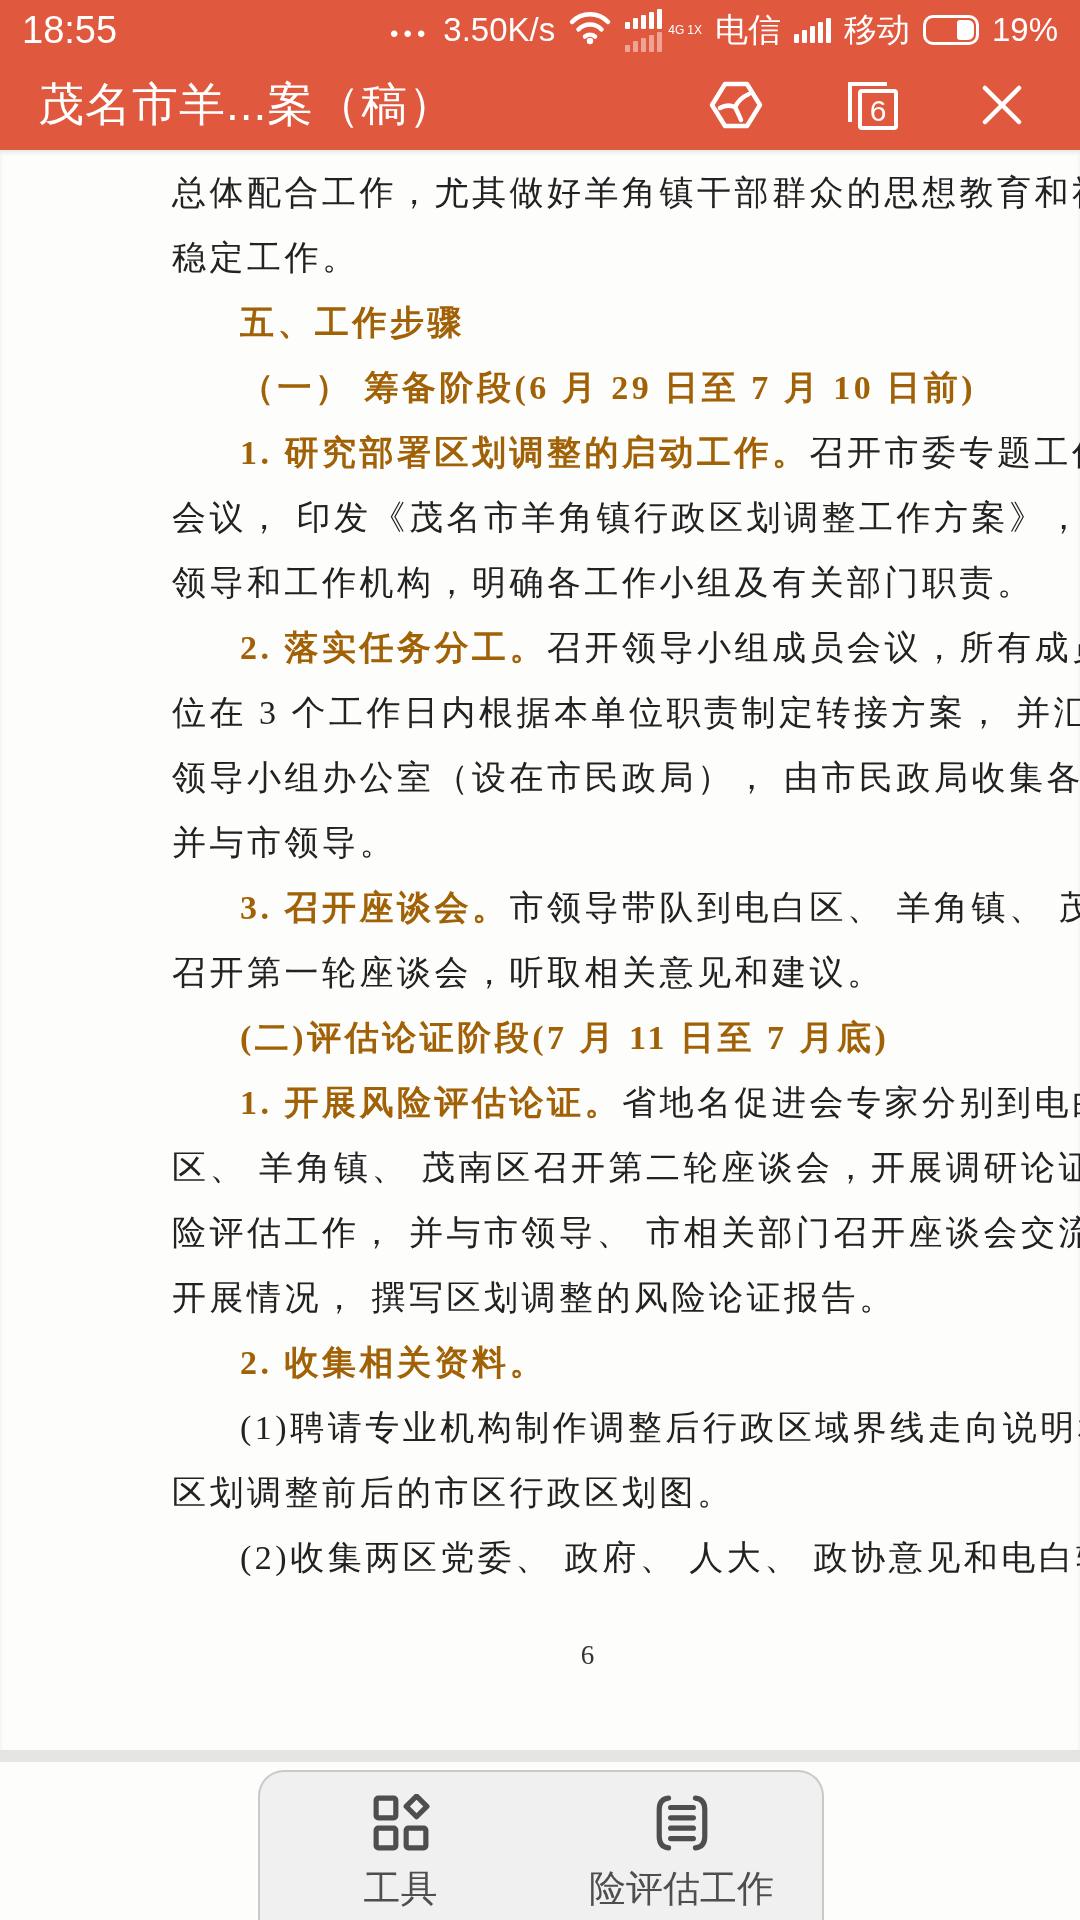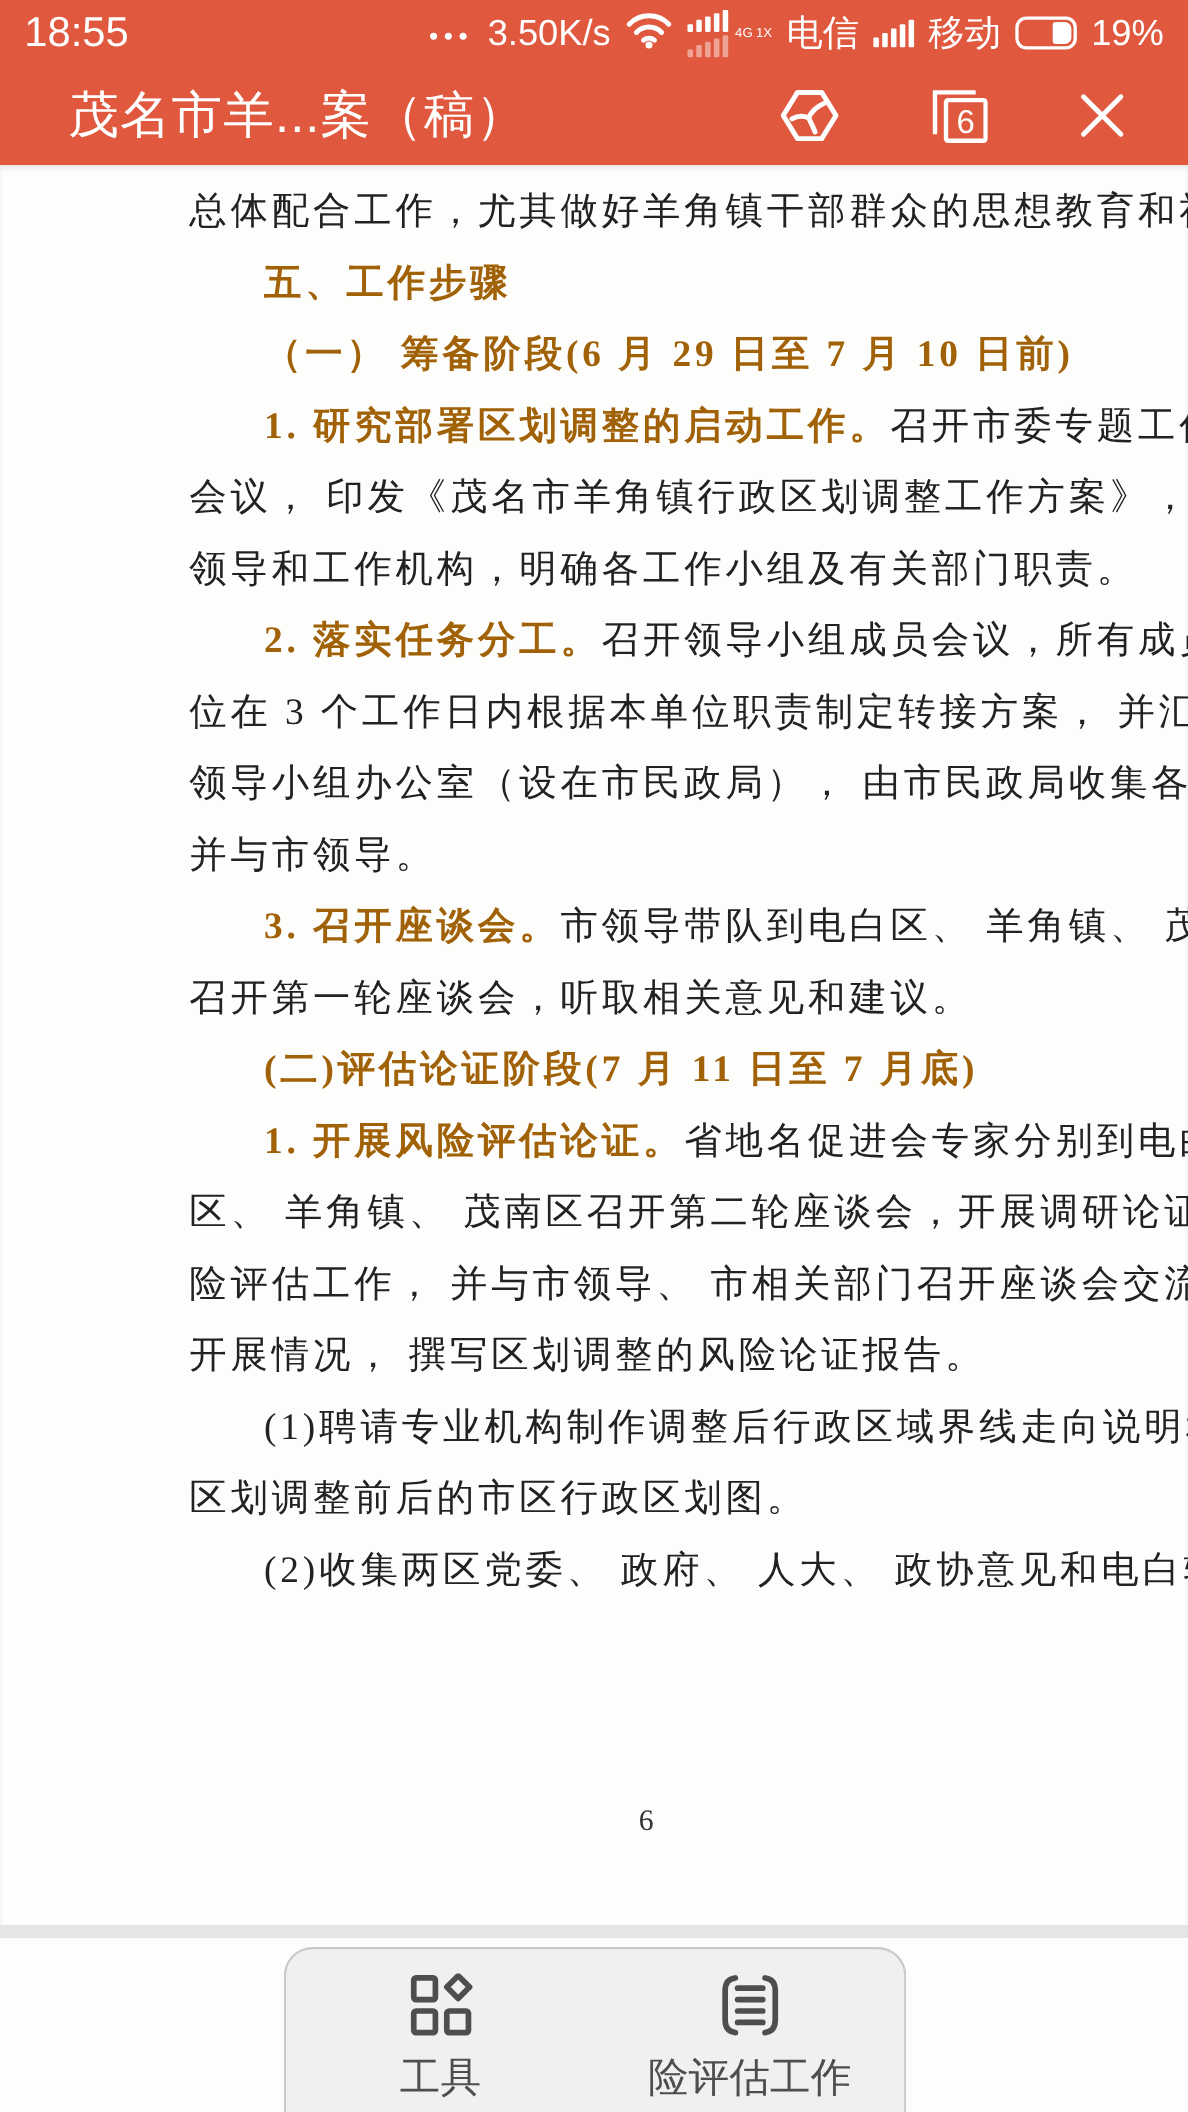--- a/index.html
+++ b/index.html
@@ -27,21 +27,21 @@
   .bars.big i:nth-child(1){height:9px}.bars.big i:nth-child(2){height:13px}
   .bars.big i:nth-child(3){height:17px}.bars.big i:nth-child(4){height:21px}
   .bars.big i:nth-child(5){height:25px}
   .sim1{display:flex;align-items:center;gap:6px;}
   .sim1 .stack{display:flex;flex-direction:column;gap:3px;}
   .sim1 .faded i{opacity:.45;}
   .techcol{display:flex;flex-direction:row;line-height:1;font-size:12px;gap:3px;}
   .battery{width:56px;height:30px;border:3px solid #fff;border-radius:10px;position:relative;box-sizing:border-box;}
   .battery .fill{position:absolute;top:2px;bottom:2px;right:2px;width:17px;background:#fff;border-radius:3px 6px 6px 3px;}
 
-  .titlebar{height:90px;display:flex;align-items:center;padding:0 56px 0 38px;box-sizing:border-box;margin-left:24px;}
+  .titlebar{height:90px;display:flex;align-items:center;padding:0 56px 0 38px;box-sizing:border-box;}
   .doc-title{font-size:46px;letter-spacing:1px;white-space:nowrap;}
   .tb-spacer{flex:1;}
   .tb-icons{display:flex;align-items:center;gap:82px;}
   .tb-icons svg{display:block;}
 
   
   .page{
     position:absolute;top:150px;left:0;width:1080px;height:1600px;background:var(--page-bg);
     overflow:hidden;box-sizing:border-box;padding:10px 0 0 172px;
     font-family:"Liberation Serif","DejaVu Serif",serif;color:var(--doc-text);
@@ -150,36 +150,38 @@
           <line x1="39" y1="5" x2="5" y2="39"></line>
         </svg>
       </span>
     </div>
   </div>
 </div>
 
 <div class="page">
   <div>
       <div class="line c"><span>总体配合工作，尤其做好羊角镇干部群众的思想教育和社会</span></div>
+      <div class="line c"><span>稳定工作。</span></div>
       <div class="line p"><b>五、工作步骤</b></div>
       <div class="line p"><b>（一） 筹备阶段(6 月 29 日至 7 月 10 日前)</b></div>
       <div class="line p"><b>1. 研究部署区划调整的启动工作。</b><span>召开市委专题工作</span></div>
       <div class="line c"><span>会议， 印发《茂名市羊角镇行政区划调整工作方案》， 成立</span></div>
       <div class="line c"><span>领导和工作机构，明确各工作小组及有关部门职责。</span></div>
       <div class="line p"><b>2. 落实任务分工。</b><span>召开领导小组成员会议，所有成员单</span></div>
       <div class="line c"><span>位在 3 个工作日内根据本单位职责制定转接方案， 并汇总到</span></div>
       <div class="line c"><span>领导小组办公室（设在市民政局）， 由市民政局收集各单位</span></div>
       <div class="line c"><span>并与市领导。</span></div>
       <div class="line p"><b>3. 召开座谈会。</b><span>市领导带队到电白区、 羊角镇、 茂南区</span></div>
       <div class="line c"><span>召开第一轮座谈会，听取相关意见和建议。</span></div>
       <div class="line p"><b>(二)评估论证阶段(7 月 11 日至 7 月底)</b></div>
       <div class="line p"><b>1. 开展风险评估论证。</b><span>省地名促进会专家分别到电白</span></div>
       <div class="line c"><span>区、 羊角镇、 茂南区召开第二轮座谈会，开展调研论证、 风</span></div>
       <div class="line c"><span>险评估工作， 并与市领导、 市相关部门召开座谈会交流工作</span></div>
       <div class="line c"><span>开展情况， 撰写区划调整的风险论证报告。</span></div>
+      <div class="line p"><b>2. 收集相关资料。</b></div>
       <div class="line p"><span>(1)聘请专业机构制作调整后行政区域界线走向说明和</span></div>
       <div class="line c"><span>区划调整前后的市区行政区划图。</span></div>
       <div class="line p"><span>(2)收集两区党委、 政府、 人大、 政协意见和电白辖区所</span></div>
     </div>
   <div class="pagenum">6</div>
 </div>
 
 <div class="page-divider"></div>
 <div class="next-page"></div>
 

